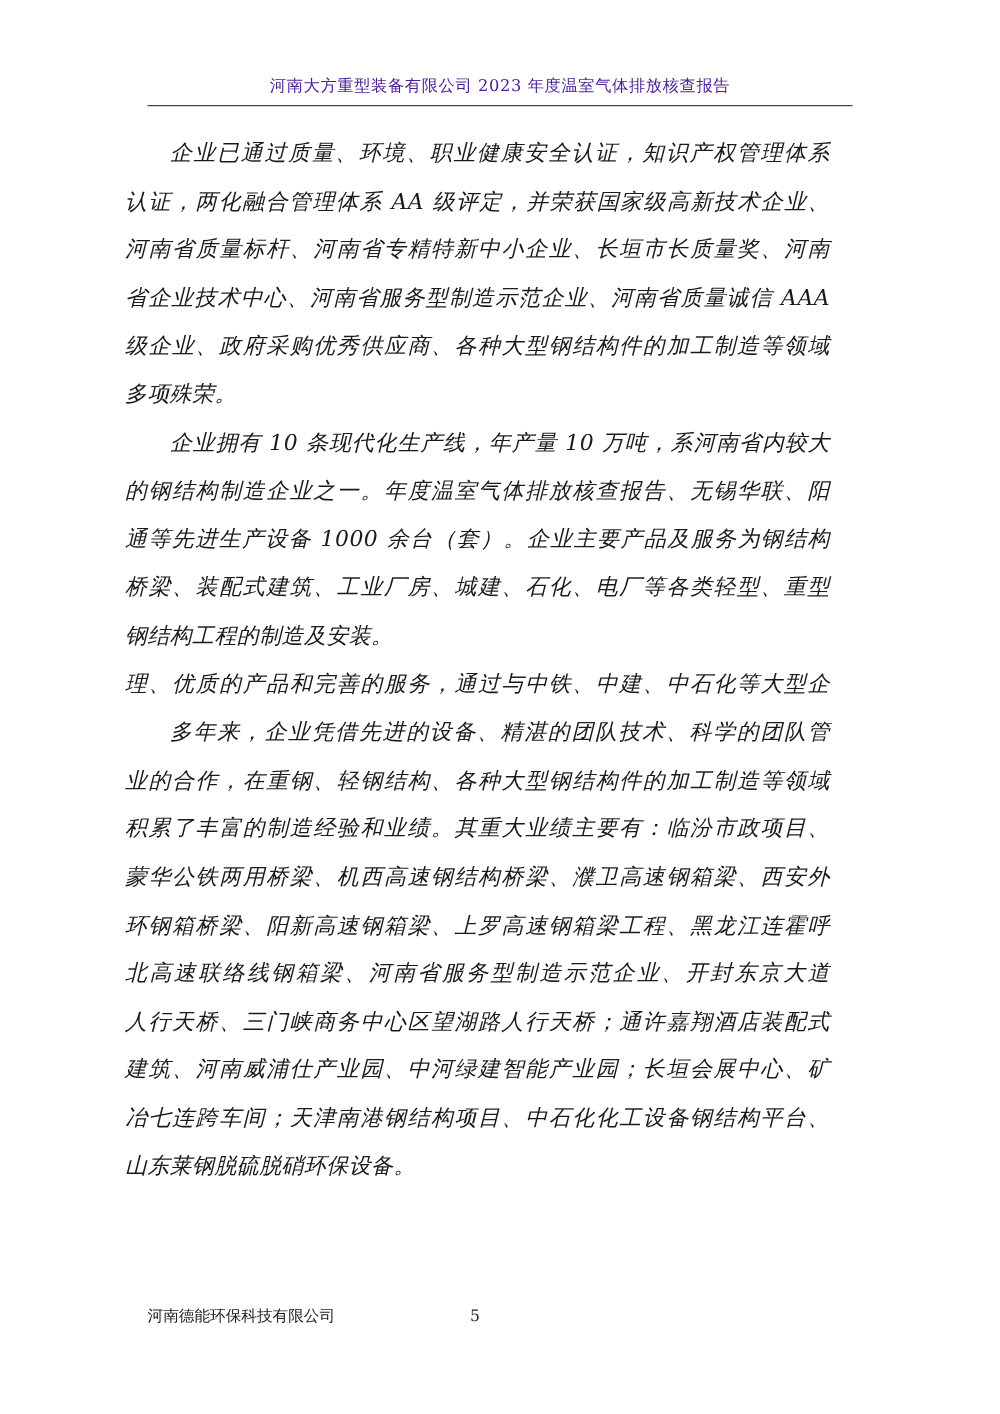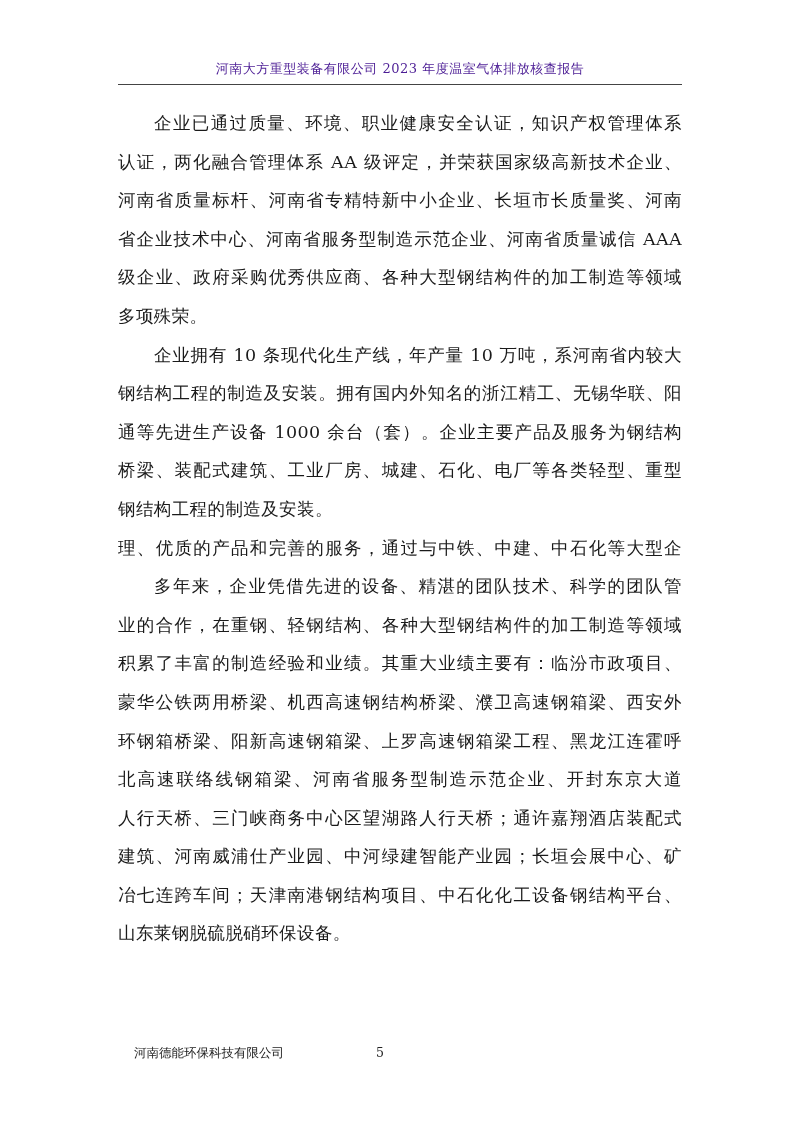--- a/index.html
+++ b/index.html
@@ -25,23 +25,24 @@
       text-align: center;
     }
     .header-title {
       font-size: 13px;
       letter-spacing: 0.5px;
       line-height: 22px;
       color: #4c1d95;
     }
     .body-text {
       position: absolute;
-      left: 118px;
+      left: 100px;
       top: 104px;
       width: 564px;
+      font-style: italic;
     }
     .para {
       margin: 0;
     }
     .line {
       display: block;
       height: 38.6px;
       line-height: 38.6px;
       font-size: 17.5px;
       white-space: nowrap;
@@ -59,21 +60,21 @@
       position: absolute;
       left: 118px;
       top: 1045px;
       width: 564px;
       height: 20px;
       font-size: 12.5px;
       color: #222222;
     }
     .footer-company {
       position: absolute;
-      left: 16px;
+      left: 0;
       top: 0;
       text-align: right;
     }
     .footer-page {
       position: absolute;
       left: 258px;
       top: 0;
     }
   </style>
 </head>
@@ -87,21 +88,21 @@
   <div class="para">
     <span class="line first">企业已通过质量、环境、职业健康安全认证，知识产权管理体系</span>
     <span class="line">认证，两化融合管理体系 AA 级评定，并荣获国家级高新技术企业、</span>
     <span class="line">河南省质量标杆、河南省专精特新中小企业、长垣市长质量奖、河南</span>
     <span class="line">省企业技术中心、河南省服务型制造示范企业、河南省质量诚信 AAA</span>
     <span class="line">级企业、政府采购优秀供应商、各种大型钢结构件的加工制造等领域</span>
     <span class="line last">多项殊荣。</span>
   </div>
   <div class="para">
     <span class="line first">企业拥有 10 条现代化生产线，年产量 10 万吨，系河南省内较大</span>
-    <span class="line">钢结构工程的制造及安装。拥有国内外知名的浙江精工、无锡华联、阳</span>
+    <span class="line">的钢结构制造企业之一。年度温室气体排放核查报告、无锡华联、阳</span>
     <span class="line">通等先进生产设备 1000 余台（套）。企业主要产品及服务为钢结构</span>
     <span class="line">桥梁、装配式建筑、工业厂房、城建、石化、电厂等各类轻型、重型</span>
     <span class="line last">钢结构工程的制造及安装。</span>
   </div>
   <div class="para">
     <span class="line">理、优质的产品和完善的服务，通过与中铁、中建、中石化等大型企</span>
     <span class="line first">多年来，企业凭借先进的设备、精湛的团队技术、科学的团队管</span>
     <span class="line">业的合作，在重钢、轻钢结构、各种大型钢结构件的加工制造等领域</span>
     <span class="line">积累了丰富的制造经验和业绩。其重大业绩主要有：临汾市政项目、</span>
     <span class="line">蒙华公铁两用桥梁、机西高速钢结构桥梁、濮卫高速钢箱梁、西安外</span>

